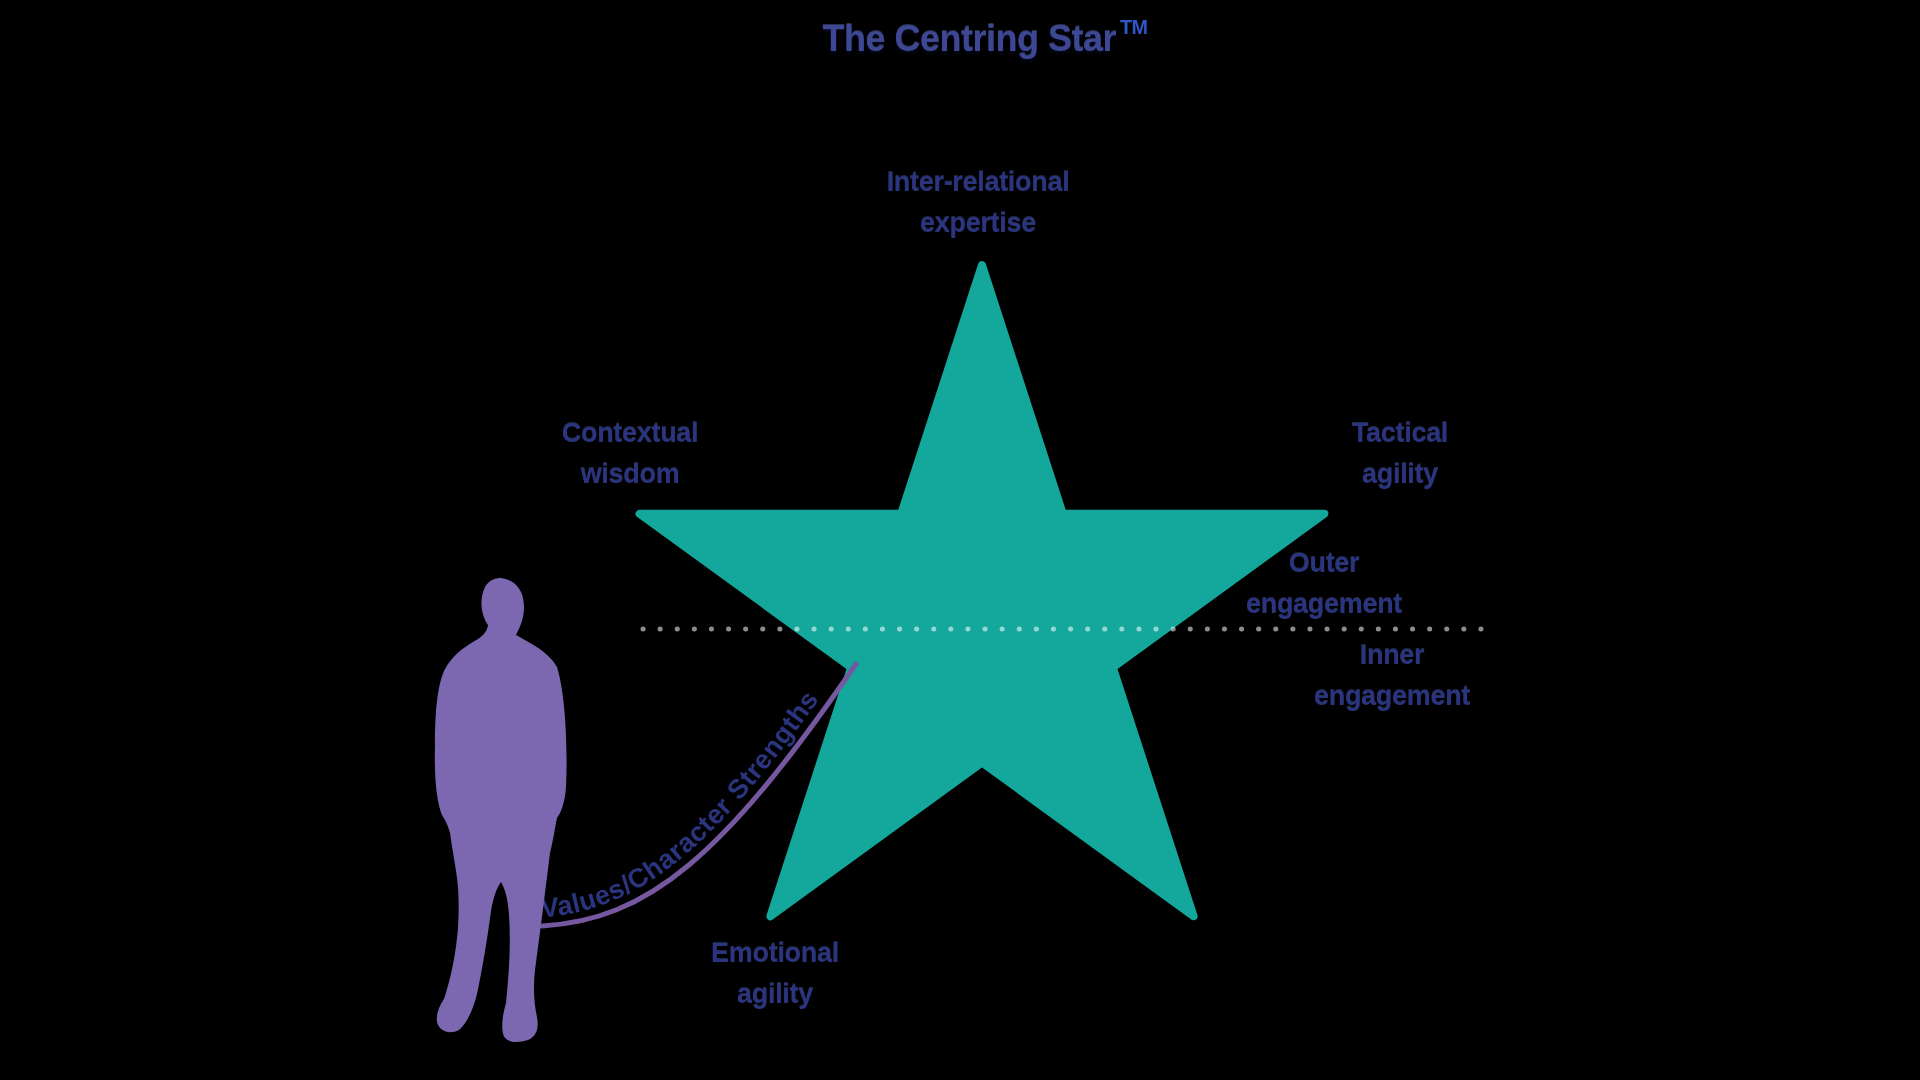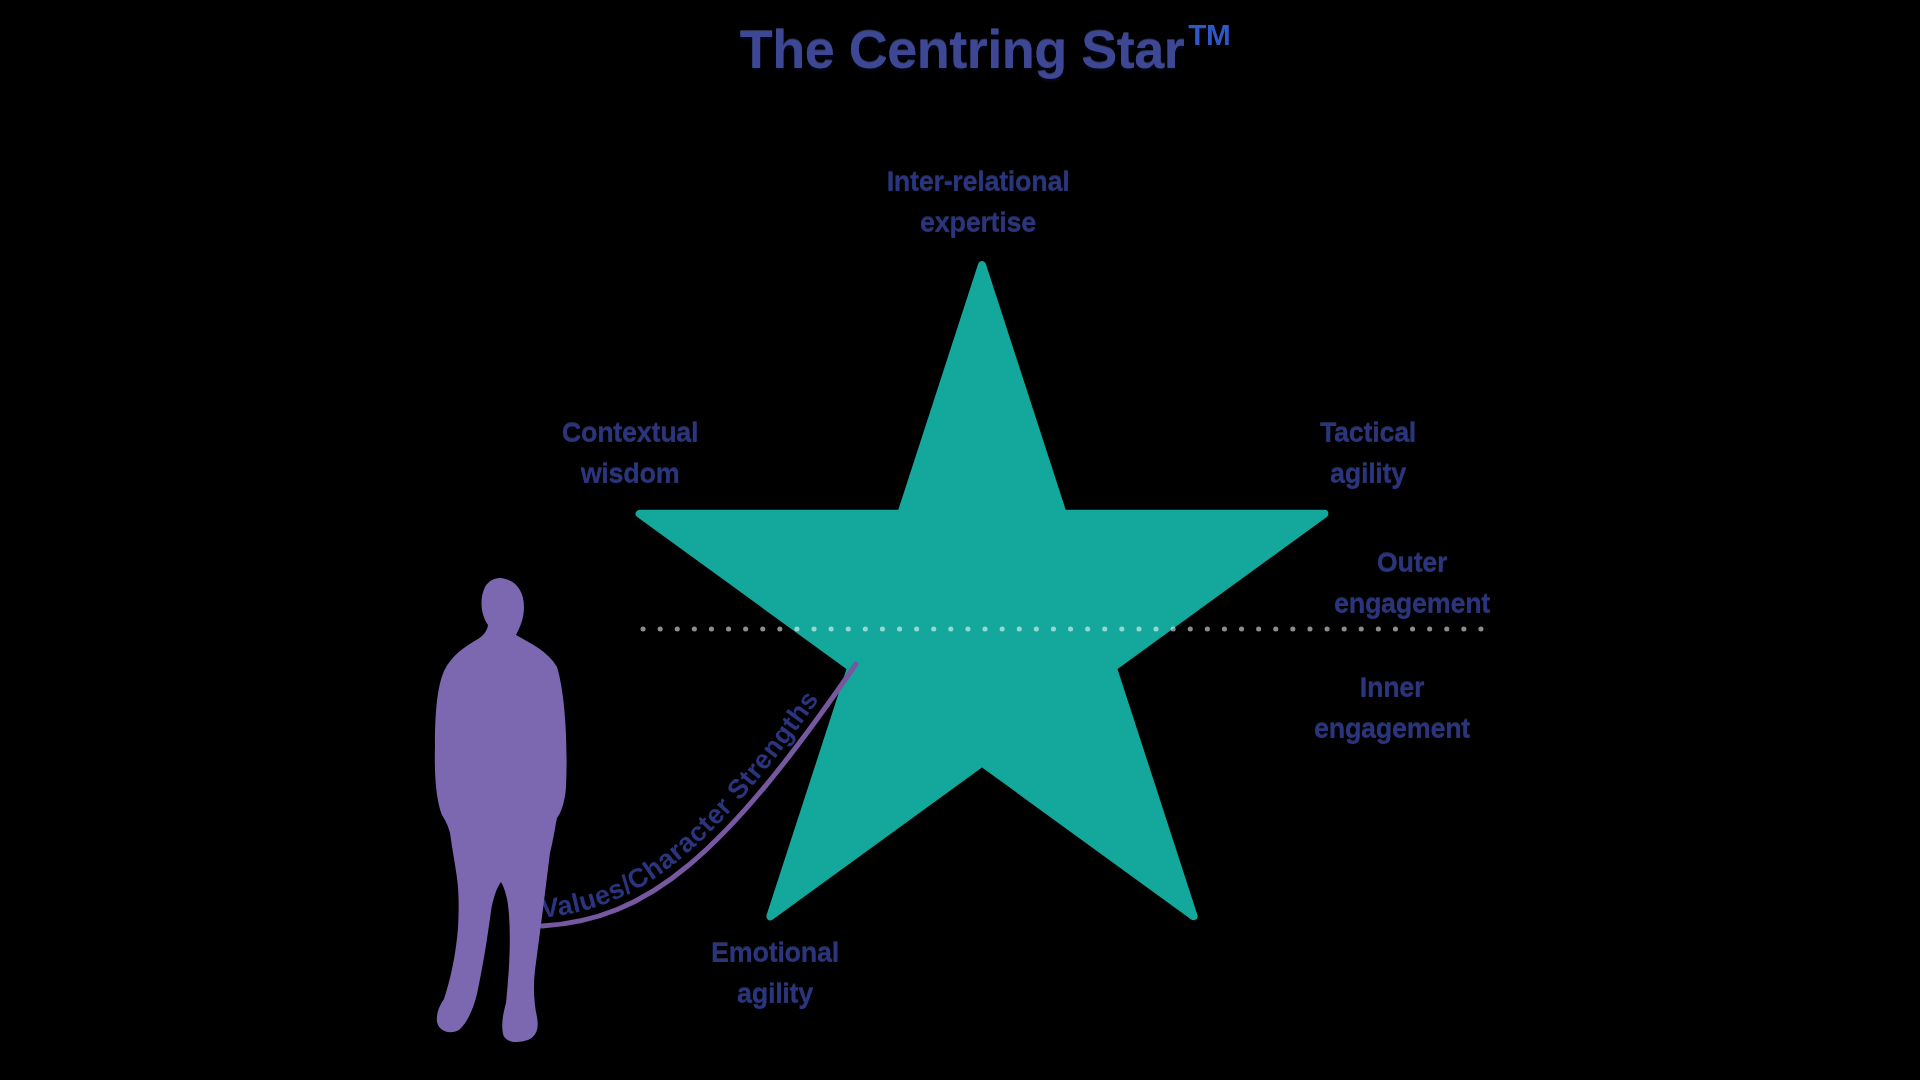--- a/index.html
+++ b/index.html
@@ -2,40 +2,40 @@
 <html><head>
 <meta charset="utf-8">
 <style>
   html,body{margin:0;padding:0;background:#000;}
   .canvas{
     position:relative;width:1920px;height:1080px;background:#000;
     overflow:hidden;font-family:"Liberation Sans","DejaVu Sans",sans-serif;
   }
   .title{
     position:absolute;left:985px;top:18px;transform:translateX(-50%);
-    font-size:54px;font-weight:bold;letter-spacing:-0.5px;color:#3d4794;
+    font-size:36px;font-weight:bold;letter-spacing:-0.5px;color:#3d4794;
     white-space:nowrap;
     text-shadow:0 -1px 0 rgba(140,160,255,.30), 0 3px 3px rgba(5,8,25,.95);
   }
   .title sup{
     font-size:0.55em;color:#2e57c8;margin-left:4px;
     position:relative;top:-4px;text-shadow:none;font-weight:bold;
   }
   .label{
     position:absolute;transform:translateX(-50%);
     text-align:center;white-space:pre-line;
     font-size:27px;font-weight:bold;letter-spacing:-0.3px;line-height:1.5;
     color:#2b357f;
     text-shadow:0 -1px 0 rgba(120,145,255,.28), 0 2px 3px rgba(0,0,0,.85);
   }
   #lbl-inter{left:978px;top:162px;}
   #lbl-contextual{left:630px;top:413px;}
-  #lbl-tactical{left:1368px;top:413px;}
-  #lbl-outer{left:1412px;top:543px;}
-  #lbl-inner{left:1392px;top:635px;margin-top:33px;}
+  #lbl-tactical{left:1400px;top:413px;}
+  #lbl-outer{left:1324px;top:543px;}
+  #lbl-inner{left:1392px;top:635px;}
   #lbl-emotional{left:775px;top:933px;}
   #lbl-intellectual{left:1185px;top:933px;}
   .star-label{
     position:absolute;left:981px;top:585px;transform:translateX(-50%);
     text-align:center;white-space:pre-line;
     font-size:26px;font-weight:bold;letter-spacing:5px;line-height:1.75;
     color:rgba(226,245,243,0.82);
     text-shadow:0 1px 2px rgba(10,60,55,.35);
   }
   svg{position:absolute;left:0;top:0;}

